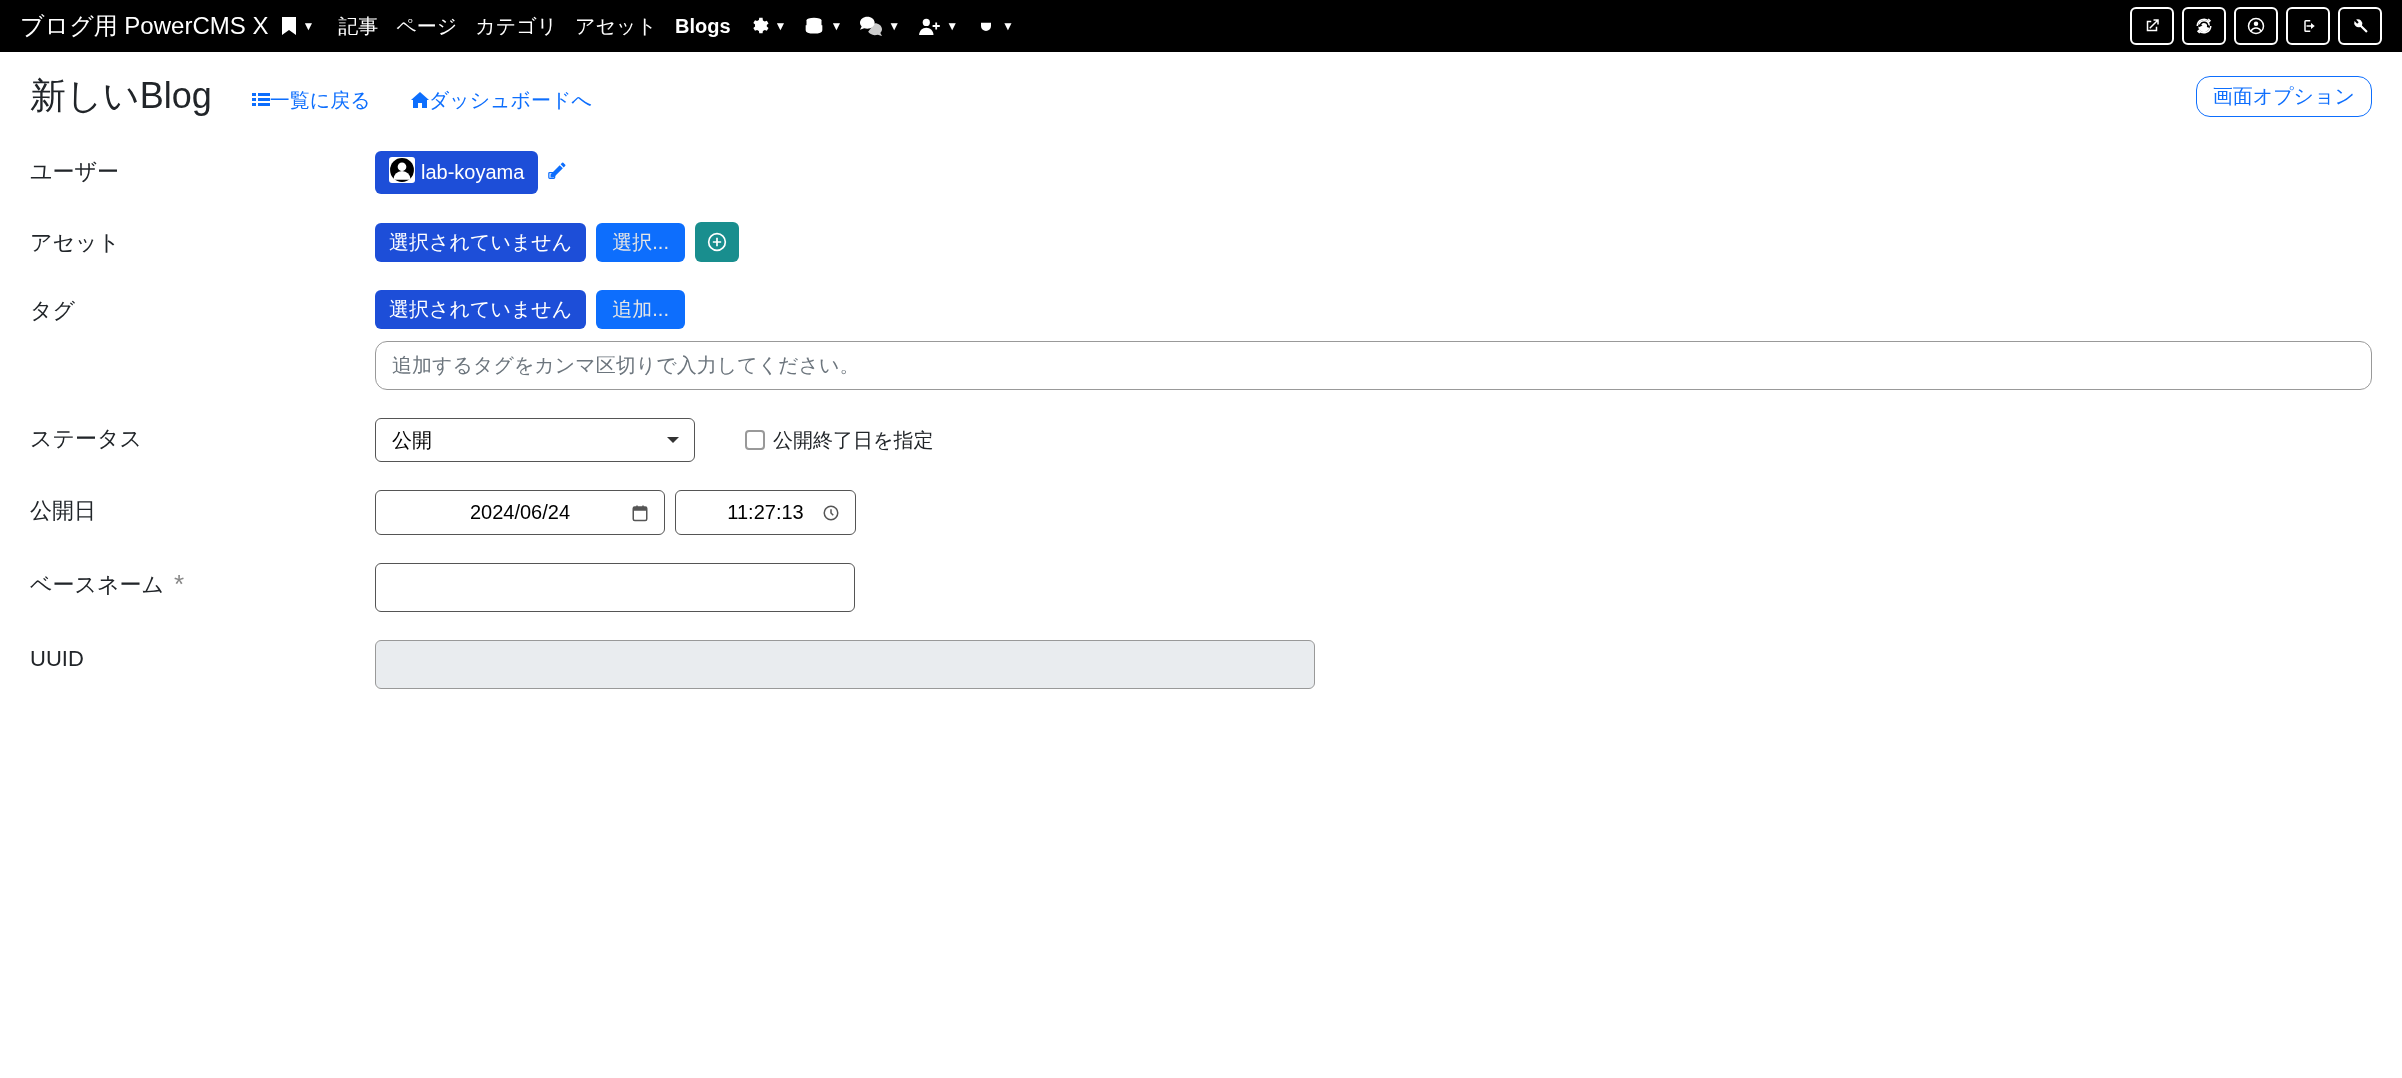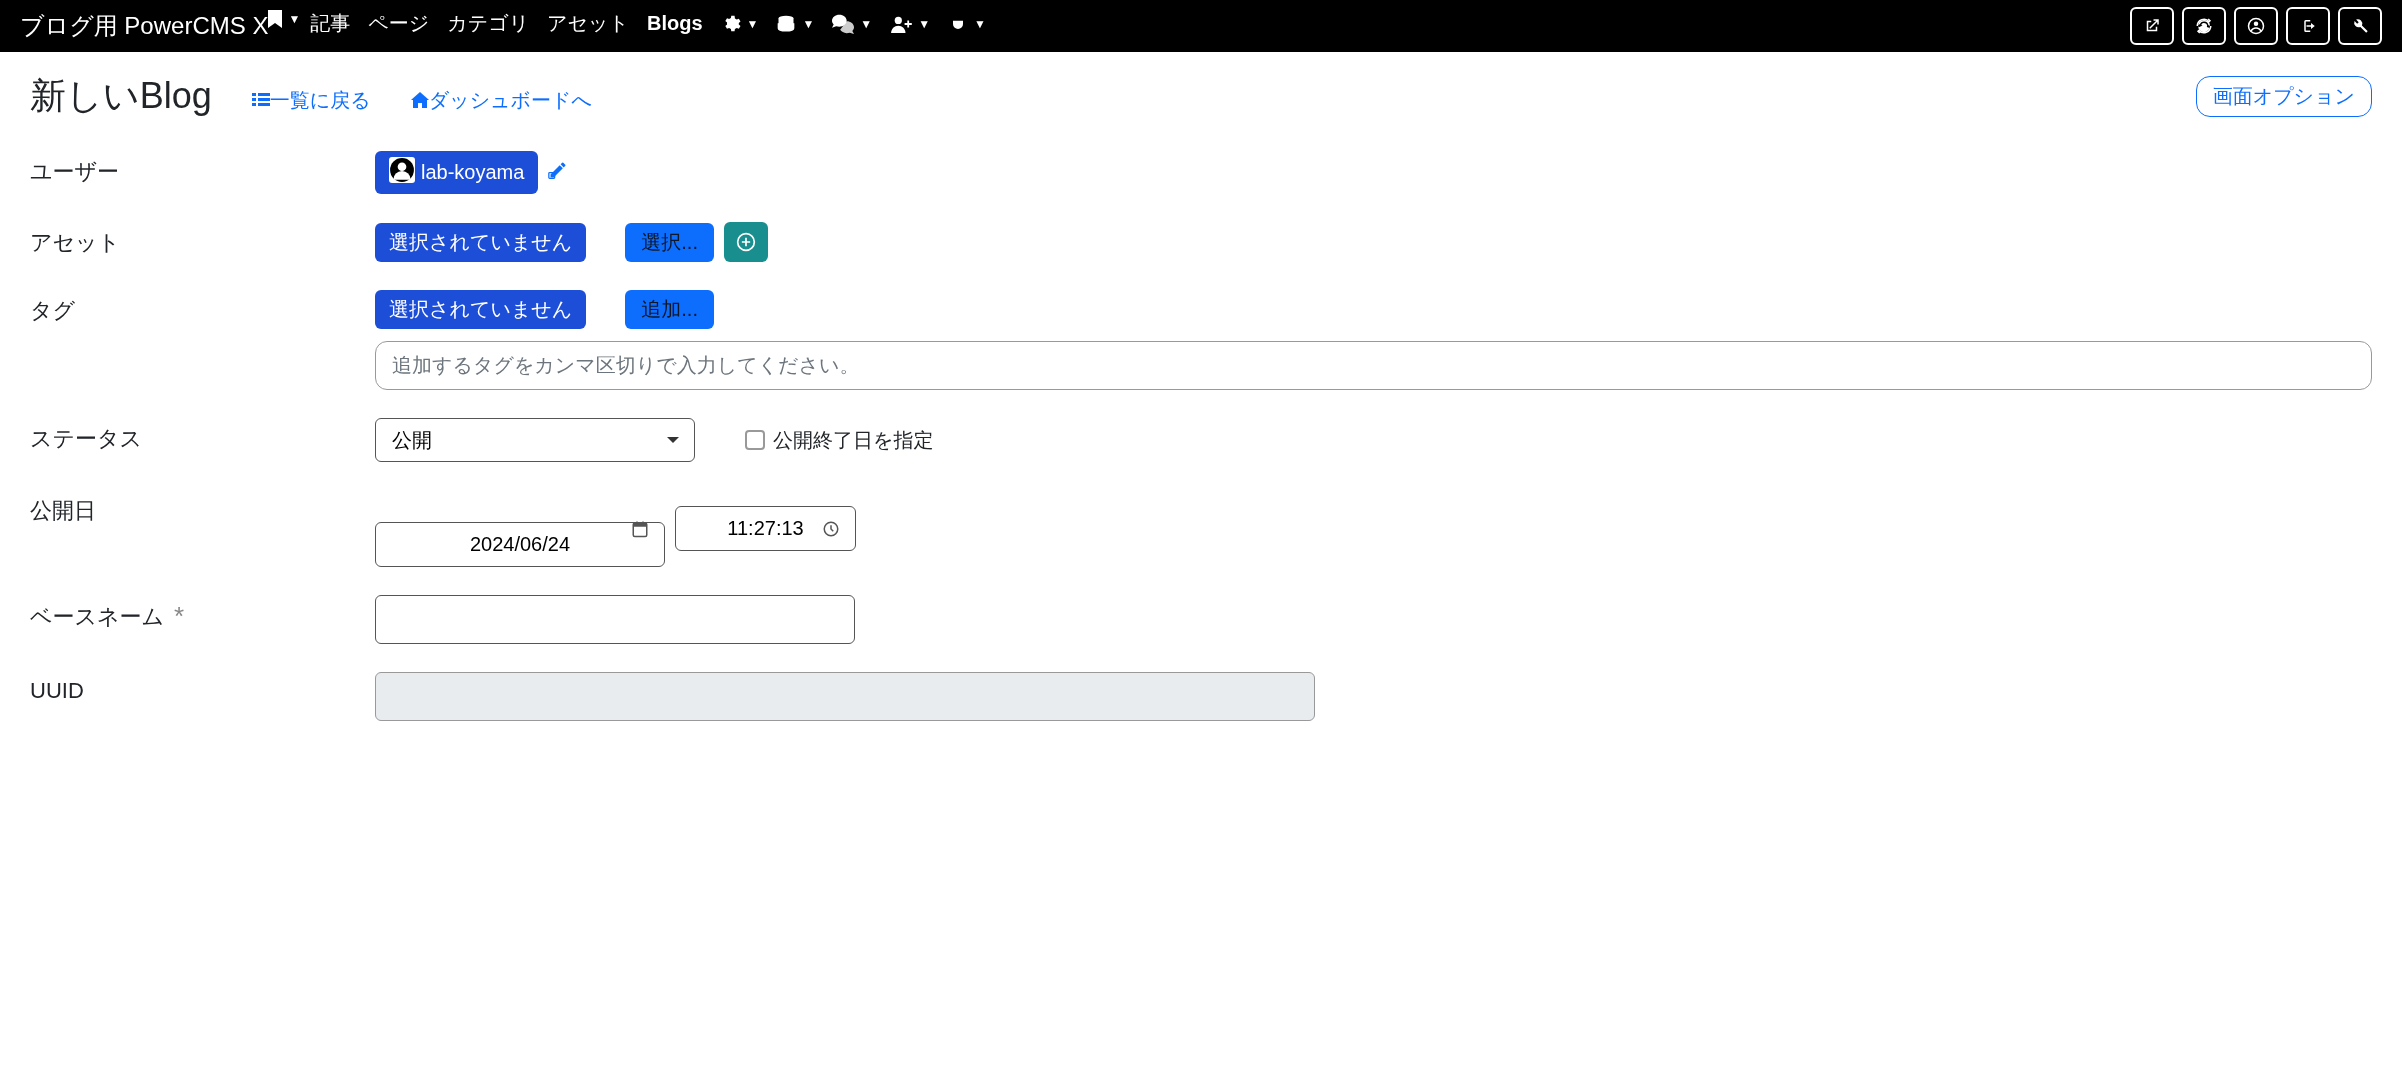--- a/index.html
+++ b/index.html
@@ -1,18 +1,18 @@
 <!DOCTYPE html>
 <html><head>
 <meta charset="utf-8">
 <style>
   * { box-sizing: border-box; margin: 0; padding: 0; }
   body { font-family: "Hiragino Sans", "Hiragino Kaku Gothic ProN", Meiryo, sans-serif; font-size: 20px; color: #212529; background: #fff; }
   .navbar { background: #000; color: #fff; display: flex; align-items: center; padding: 0 20px; height: 52px; justify-content: space-between; }
-  .nav-left { display: flex; align-items: flex-start; }
+  .nav-left { display: flex; align-items: center; gap: 14px; }
   .brand { font-size: 24px; font-weight: 400; color: #fff; white-space: nowrap; }
   .nav-items { display: flex; align-items: center; gap: 18px; margin-left: 10px; }
   .nav-item { color: #fff; cursor: pointer; font-size: 20px; display: flex; align-items: center; gap: 6px; }
   .nav-item.active { font-weight: 700; }
   .nav-icon-item { color: #fff; cursor: pointer; display: flex; align-items: center; gap: 6px; }
   .caret { font-size: 12px; }
   .nav-right { display: flex; align-items: center; gap: 8px; }
   .icon-btn { border: 2px solid #fff; border-radius: 6px; width: 44px; height: 38px; display: flex; align-items: center; justify-content: center; cursor: pointer; color: #fff; background: #000; }
   .icon-btn svg { width: 18px; height: 18px; fill: #fff; }
   
@@ -22,36 +22,36 @@
   h1 { font-size: 36px; font-weight: 400; }
   .link { color: #0d6efd; text-decoration: none; cursor: pointer; font-size: 20px; display: inline-flex; align-items: center; }
   .screen-opt { border: 1px solid #0d6efd; color: #0d6efd; background: #fff; padding: 6px 16px; border-radius: 14px; cursor: pointer; font-size: 20px; }
   
   .form-row { display: flex; align-items: flex-start; margin-bottom: 28px; }
   .label-col { width: 345px; flex-shrink: 0; font-size: 22px; padding-top: 6px; display: flex; align-items: center; gap: 10px; }
   .field-col { flex: 1; display: flex; flex-direction: column; gap: 12px; }
   .inline { display: flex; align-items: center; gap: 10px; flex-wrap: wrap; }
   
   .badge-gray { background: #1d4ed8; color: #fff; padding: 6px 14px; border-radius: 6px; font-size: 20px; display: inline-flex; align-items: center; gap: 6px; }
-  .btn-primary { background: #0d6efd; color: #0f172a; border: none; padding: 6px 16px; border-radius: 6px; font-size: 20px; cursor: pointer; margin-left: 29px; }
+  .btn-primary { background: #0d6efd; color: #e5e5e5; border: none; padding: 6px 16px; border-radius: 6px; font-size: 20px; cursor: pointer; }
   .btn-teal { background: #198E8E; color: #fff; border: none; width: 44px; height: 40px; border-radius: 6px; cursor: pointer; display: inline-flex; align-items: center; justify-content: center; }
   .edit-icon { color: #0d6efd; cursor: pointer; font-size: 20px; }
   
   .text-input { width: 100%; border: 1px solid #999; border-radius: 12px; padding: 12px 16px; font-size: 20px; }
   .text-input::placeholder { color: #6c757d; }
   
   .select { border: 1px solid #555; border-radius: 6px; padding: 10px 40px 10px 16px; font-size: 20px; appearance: none; background: #fff; position: relative; width: 320px; }
   .select-wrap { position: relative; display: inline-block; }
   .select-wrap::after { content: ""; position: absolute; right: 16px; top: 50%; transform: translateY(-50%); width: 0; height: 0; border-left: 6px solid transparent; border-right: 6px solid transparent; border-top: 6px solid #333; }
   .select-wrap::before { content: ""; position: absolute; right: 16px; top: 50%; transform: translateY(-250%); width: 0; height: 0; border-left: 6px solid transparent; border-right: 6px solid transparent; border-bottom: 6px solid #333; }
   .checkbox-label { display: inline-flex; align-items: center; gap: 8px; font-size: 20px; cursor: pointer; margin-left: 40px; }
   .checkbox { width: 20px; height: 20px; border: 2px solid #999; border-radius: 4px; cursor: pointer; }
   
   .date-input, .time-input { border: 1px solid #555; border-radius: 6px; padding: 10px 16px; font-size: 20px; text-align: center; }
-  .date-input { width: 290px; margin-top: 32px; }
+  .date-input { width: 290px; }
   .time-input { width: 181px; }
   
   .small-input { border: 1px solid #555; border-radius: 6px; padding: 12px 16px; font-size: 20px; width: 480px; }
   .readonly-input { border: 1px solid #999; border-radius: 6px; padding: 12px 16px; font-size: 20px; width: 940px; background: #e9ecef; }
   .asterisk { color: #888; font-size: 26px; }
   
   .user-avatar-wrap svg { background: #fff; border-radius: 3px; }
   .nav-svg { fill: #fff; }
 </style>
 </head>

